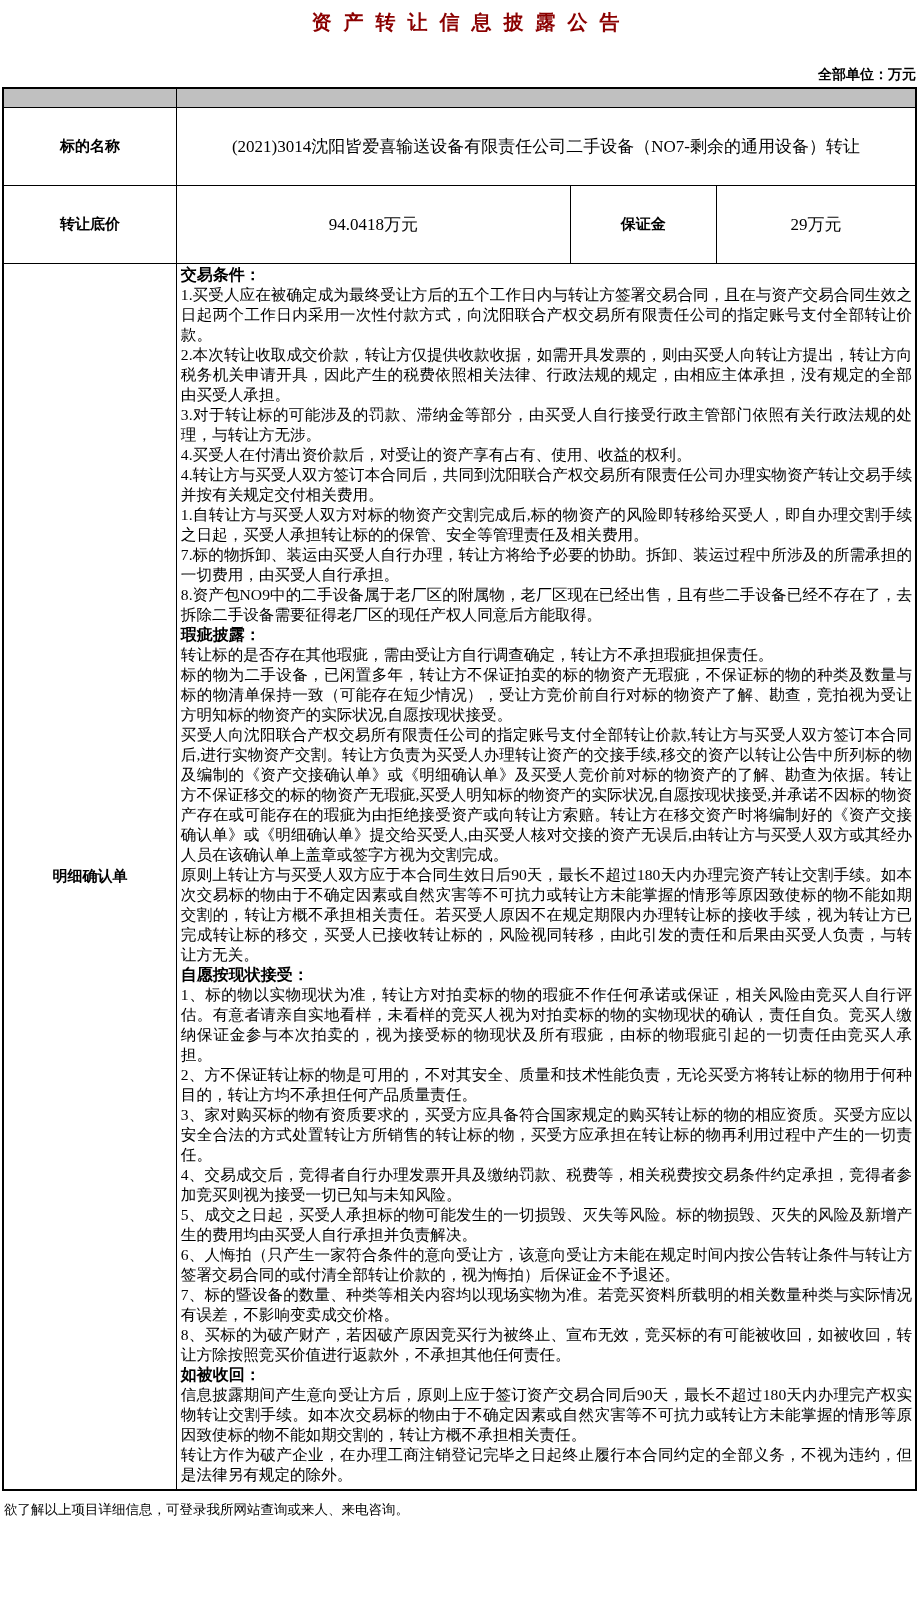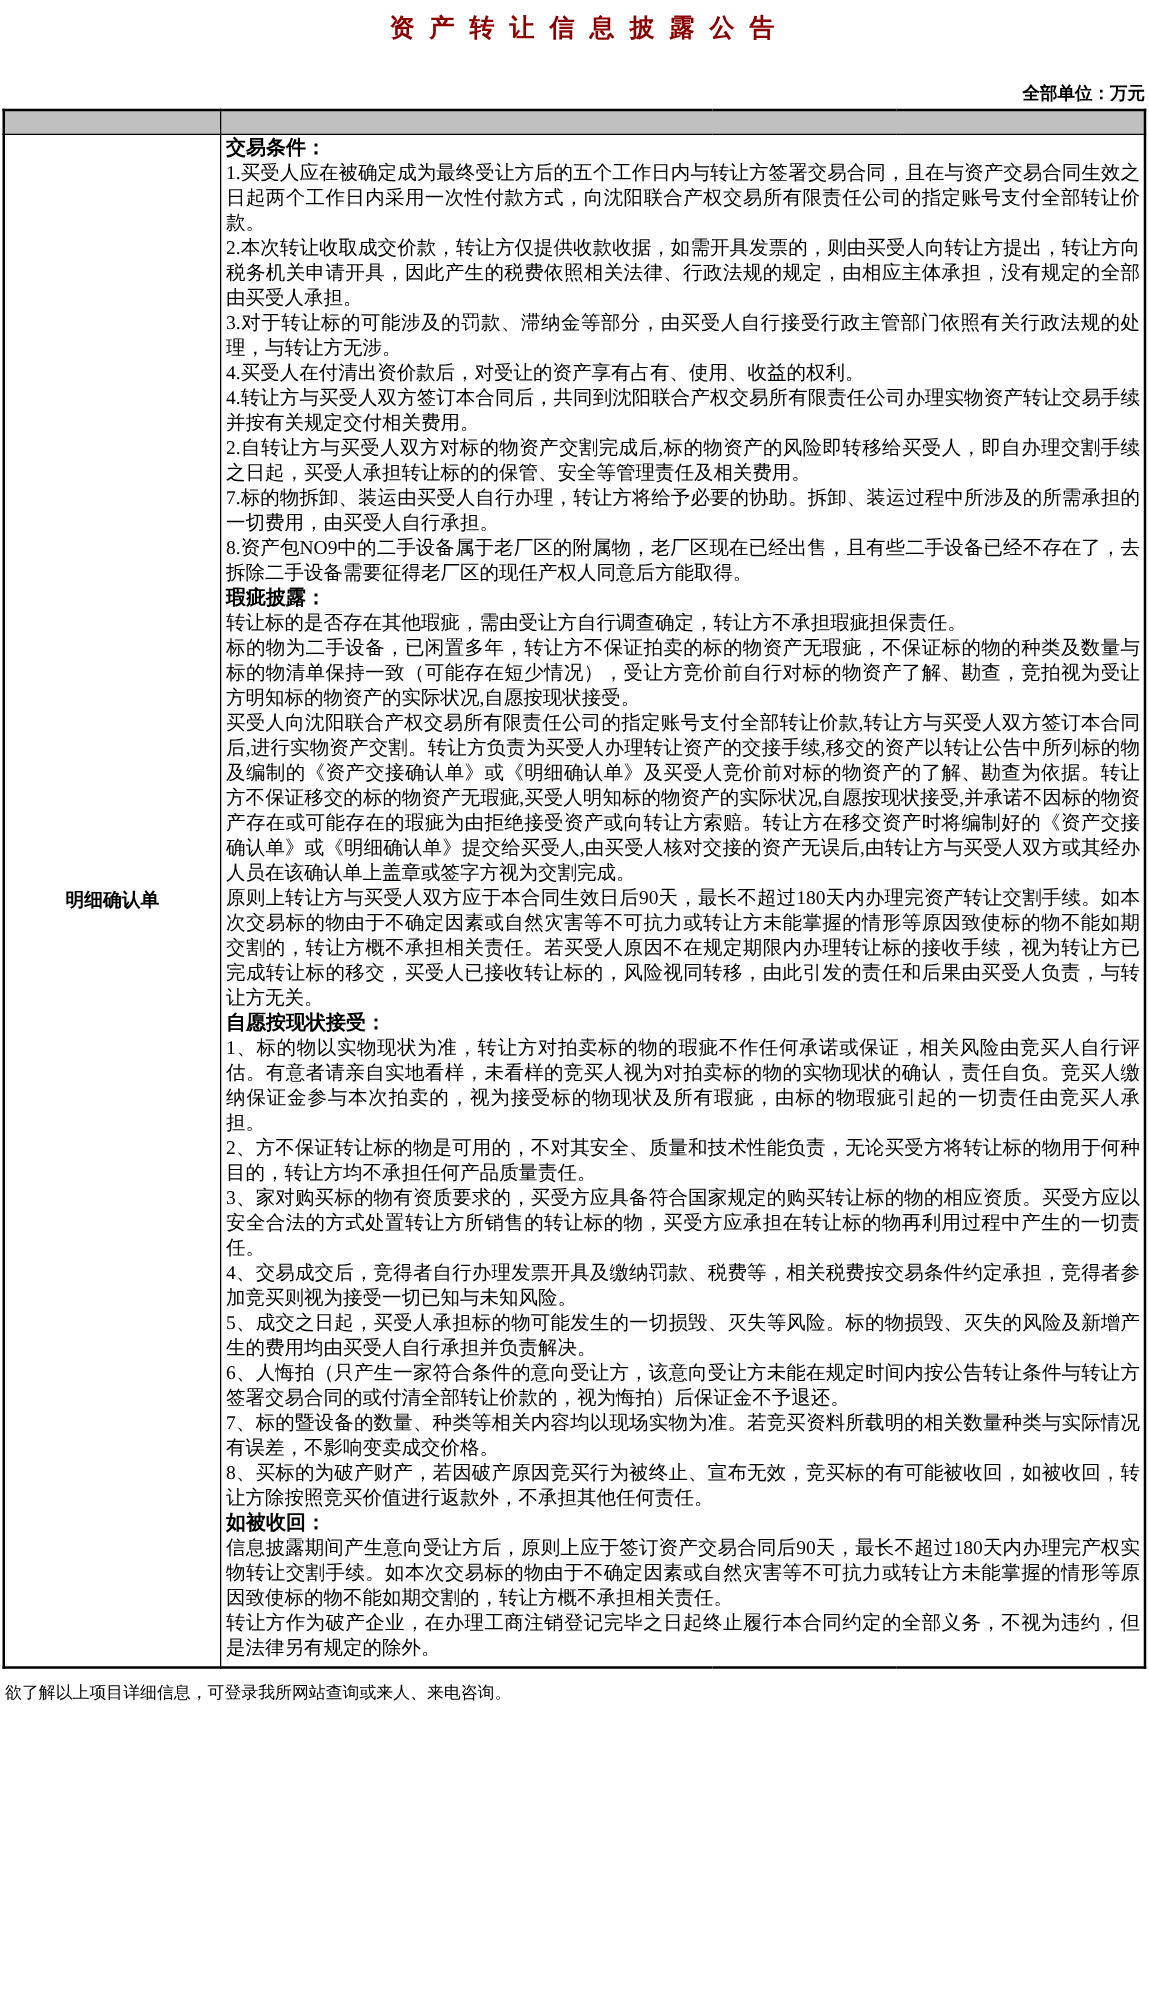--- a/index.html
+++ b/index.html
@@ -75,31 +75,41 @@
     <col style="width:173px">
       <col style="width:393px">
       <col style="width:146px">
       <col style="width:199px">
   </colgroup>
   <tbody>
       <tr class="hdr-row">
     <td></td>
     <td colspan="3"></td>
   </tr>
+  <tr class="name-row">
+    <td class="lbl">标的名称</td>
+    <td colspan="3" class="val">(2021)3014沈阳皆爱喜输送设备有限责任公司二手设备（NO7-剩余的通用设备）转让</td>
+  </tr>
+  <tr class="price-row">
+    <td class="lbl">转让底价</td>
+    <td class="val">94.0418万元</td>
+    <td class="lbl">保证金</td>
+    <td class="val">29万元</td>
+  </tr>
   <tr class="desc-row">
     <td class="lbl">明细确认单</td>
     <td colspan="3" class="desc-cell">
       <div class="desc-text">
         <div class="sec-title">交易条件：</div>
         <div class="para">1.买受人应在被确定成为最终受让方后的五个工作日内与转让方签署交易合同，且在与资产交易合同生效之日起两个工作日内采用一次性付款方式，向沈阳联合产权交易所有限责任公司的指定账号支付全部转让价款。</div>
         <div class="para">2.本次转让收取成交价款，转让方仅提供收款收据，如需开具发票的，则由买受人向转让方提出，转让方向税务机关申请开具，因此产生的税费依照相关法律、行政法规的规定，由相应主体承担，没有规定的全部由买受人承担。</div>
         <div class="para">3.对于转让标的可能涉及的罚款、滞纳金等部分，由买受人自行接受行政主管部门依照有关行政法规的处理，与转让方无涉。</div>
         <div class="para">4.买受人在付清出资价款后，对受让的资产享有占有、使用、收益的权利。</div>
         <div class="para">4.转让方与买受人双方签订本合同后，共同到沈阳联合产权交易所有限责任公司办理实物资产转让交易手续并按有关规定交付相关费用。</div>
-        <div class="para">2.自转让方与买受人双方对标的物资产交割完成后,标的物资产的风险即转移给买受人，即自办理交割手续之日起，买受人承担转让标的的保管、安全等管理责任及相关费用。</div>
+        <div class="para">1.自转让方与买受人双方对标的物资产交割完成后,标的物资产的风险即转移给买受人，即自办理交割手续之日起，买受人承担转让标的的保管、安全等管理责任及相关费用。</div>
         <div class="para">7.标的物拆卸、装运由买受人自行办理，转让方将给予必要的协助。拆卸、装运过程中所涉及的所需承担的一切费用，由买受人自行承担。</div>
         <div class="para">8.资产包NO9中的二手设备属于老厂区的附属物，老厂区现在已经出售，且有些二手设备已经不存在了，去拆除二手设备需要征得老厂区的现任产权人同意后方能取得。</div>
 
         <div class="sec-title">瑕疵披露：</div>
         <div class="para">转让标的是否存在其他瑕疵，需由受让方自行调查确定，转让方不承担瑕疵担保责任。</div>
         <div class="para">标的物为二手设备，已闲置多年，转让方不保证拍卖的标的物资产无瑕疵，不保证标的物的种类及数量与标的物清单保持一致（可能存在短少情况），受让方竞价前自行对标的物资产了解、勘查，竞拍视为受让方明知标的物资产的实际状况,自愿按现状接受。</div>
         <div class="para">买受人向沈阳联合产权交易所有限责任公司的指定账号支付全部转让价款,转让方与买受人双方签订本合同后,进行实物资产交割。转让方负责为买受人办理转让资产的交接手续,移交的资产以转让公告中所列标的物及编制的《资产交接确认单》或《明细确认单》及买受人竞价前对标的物资产的了解、勘查为依据。转让方不保证移交的标的物资产无瑕疵,买受人明知标的物资产的实际状况,自愿按现状接受,并承诺不因标的物资产存在或可能存在的瑕疵为由拒绝接受资产或向转让方索赔。转让方在移交资产时将编制好的《资产交接确认单》或《明细确认单》提交给买受人,由买受人核对交接的资产无误后,由转让方与买受人双方或其经办人员在该确认单上盖章或签字方视为交割完成。</div>
         <div class="para">原则上转让方与买受人双方应于本合同生效日后90天，最长不超过180天内办理完资产转让交割手续。如本次交易标的物由于不确定因素或自然灾害等不可抗力或转让方未能掌握的情形等原因致使标的物不能如期交割的，转让方概不承担相关责任。若买受人原因不在规定期限内办理转让标的接收手续，视为转让方已完成转让标的移交，买受人已接收转让标的，风险视同转移，由此引发的责任和后果由买受人负责，与转让方无关。</div>
 
         <div class="sec-title">自愿按现状接受：</div>

